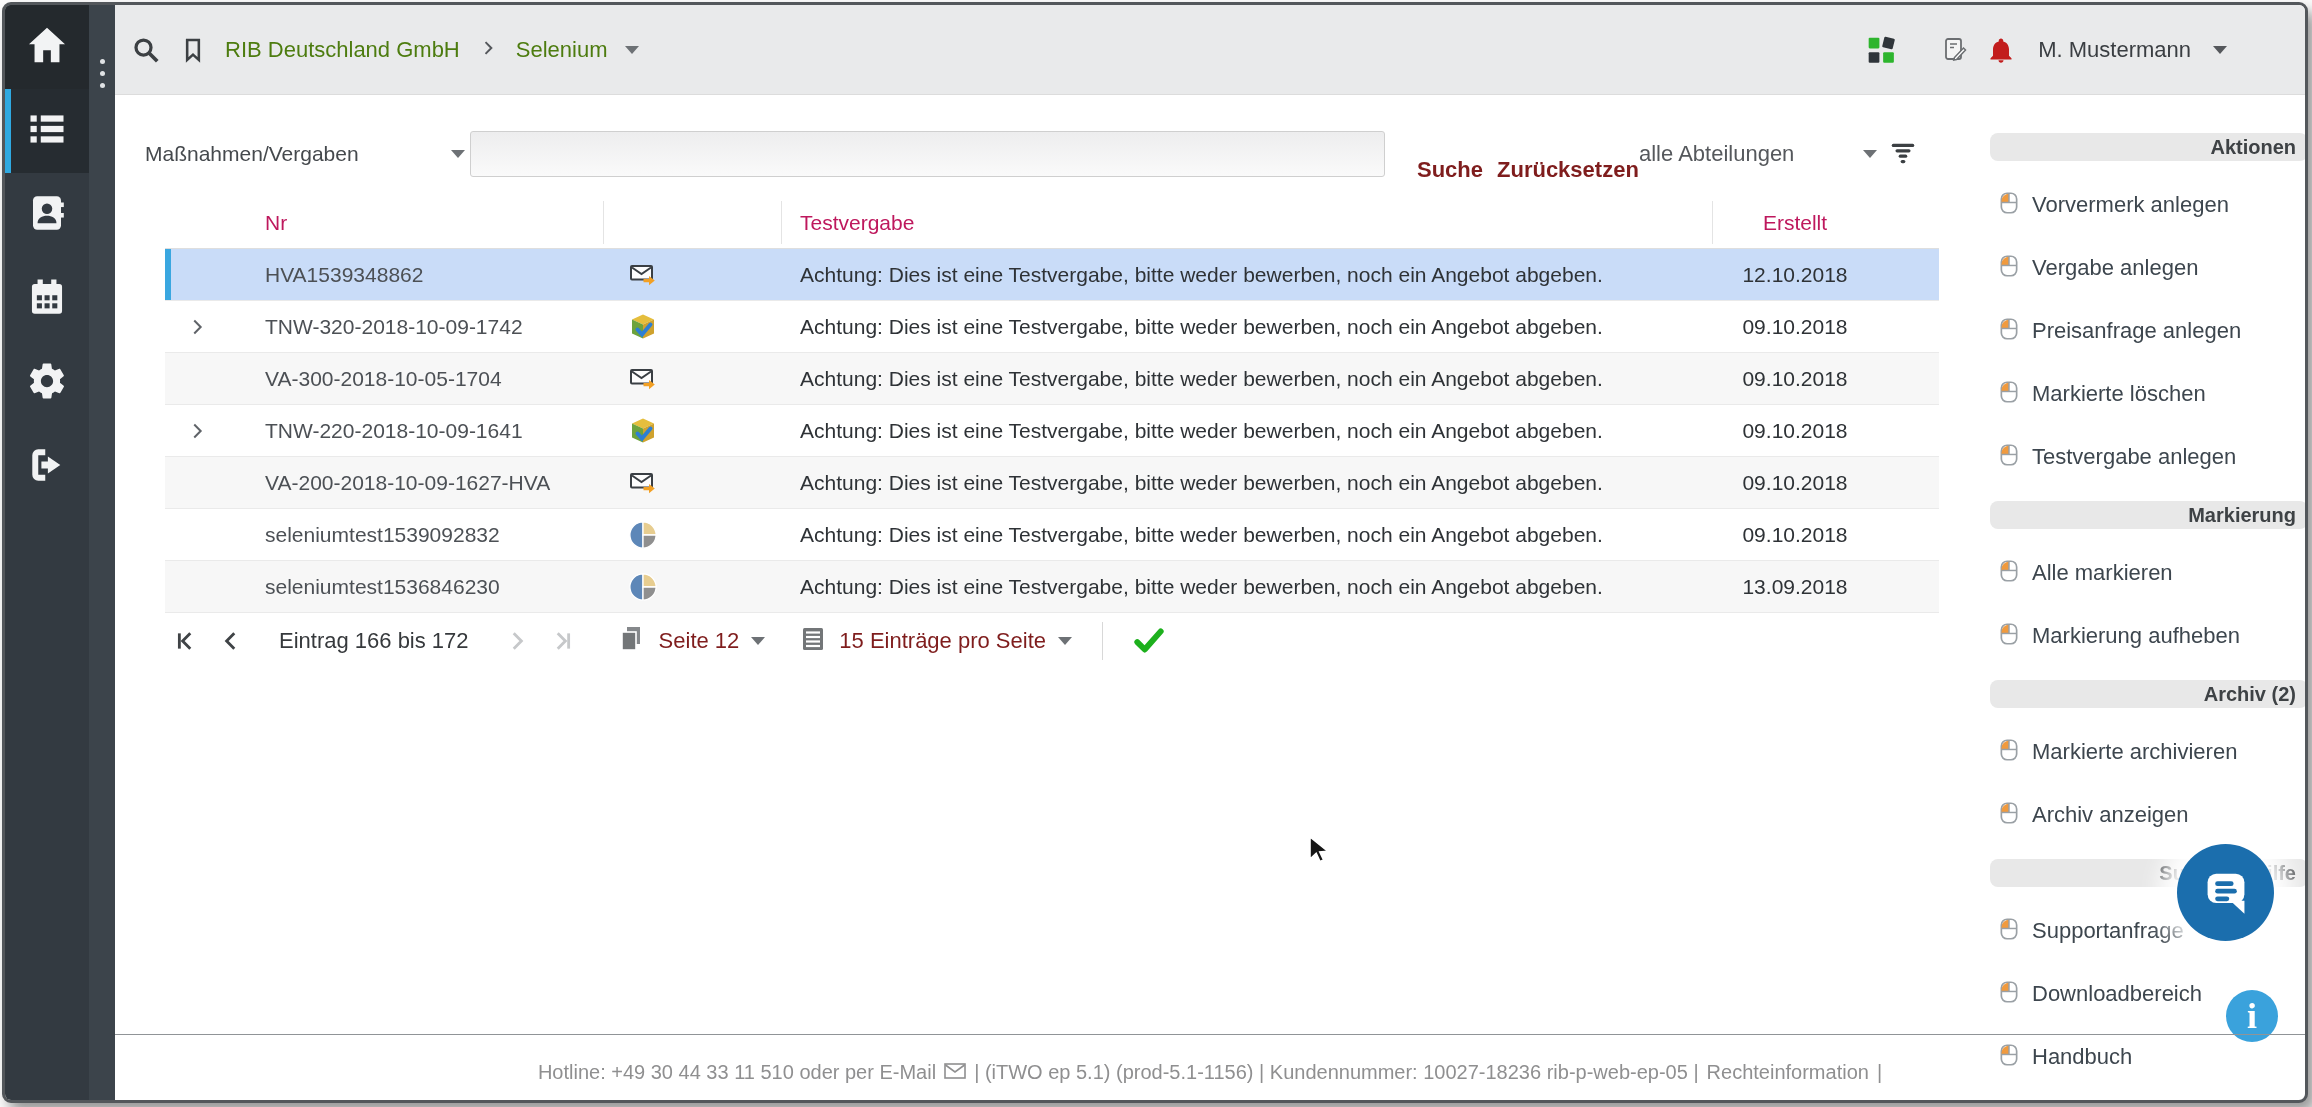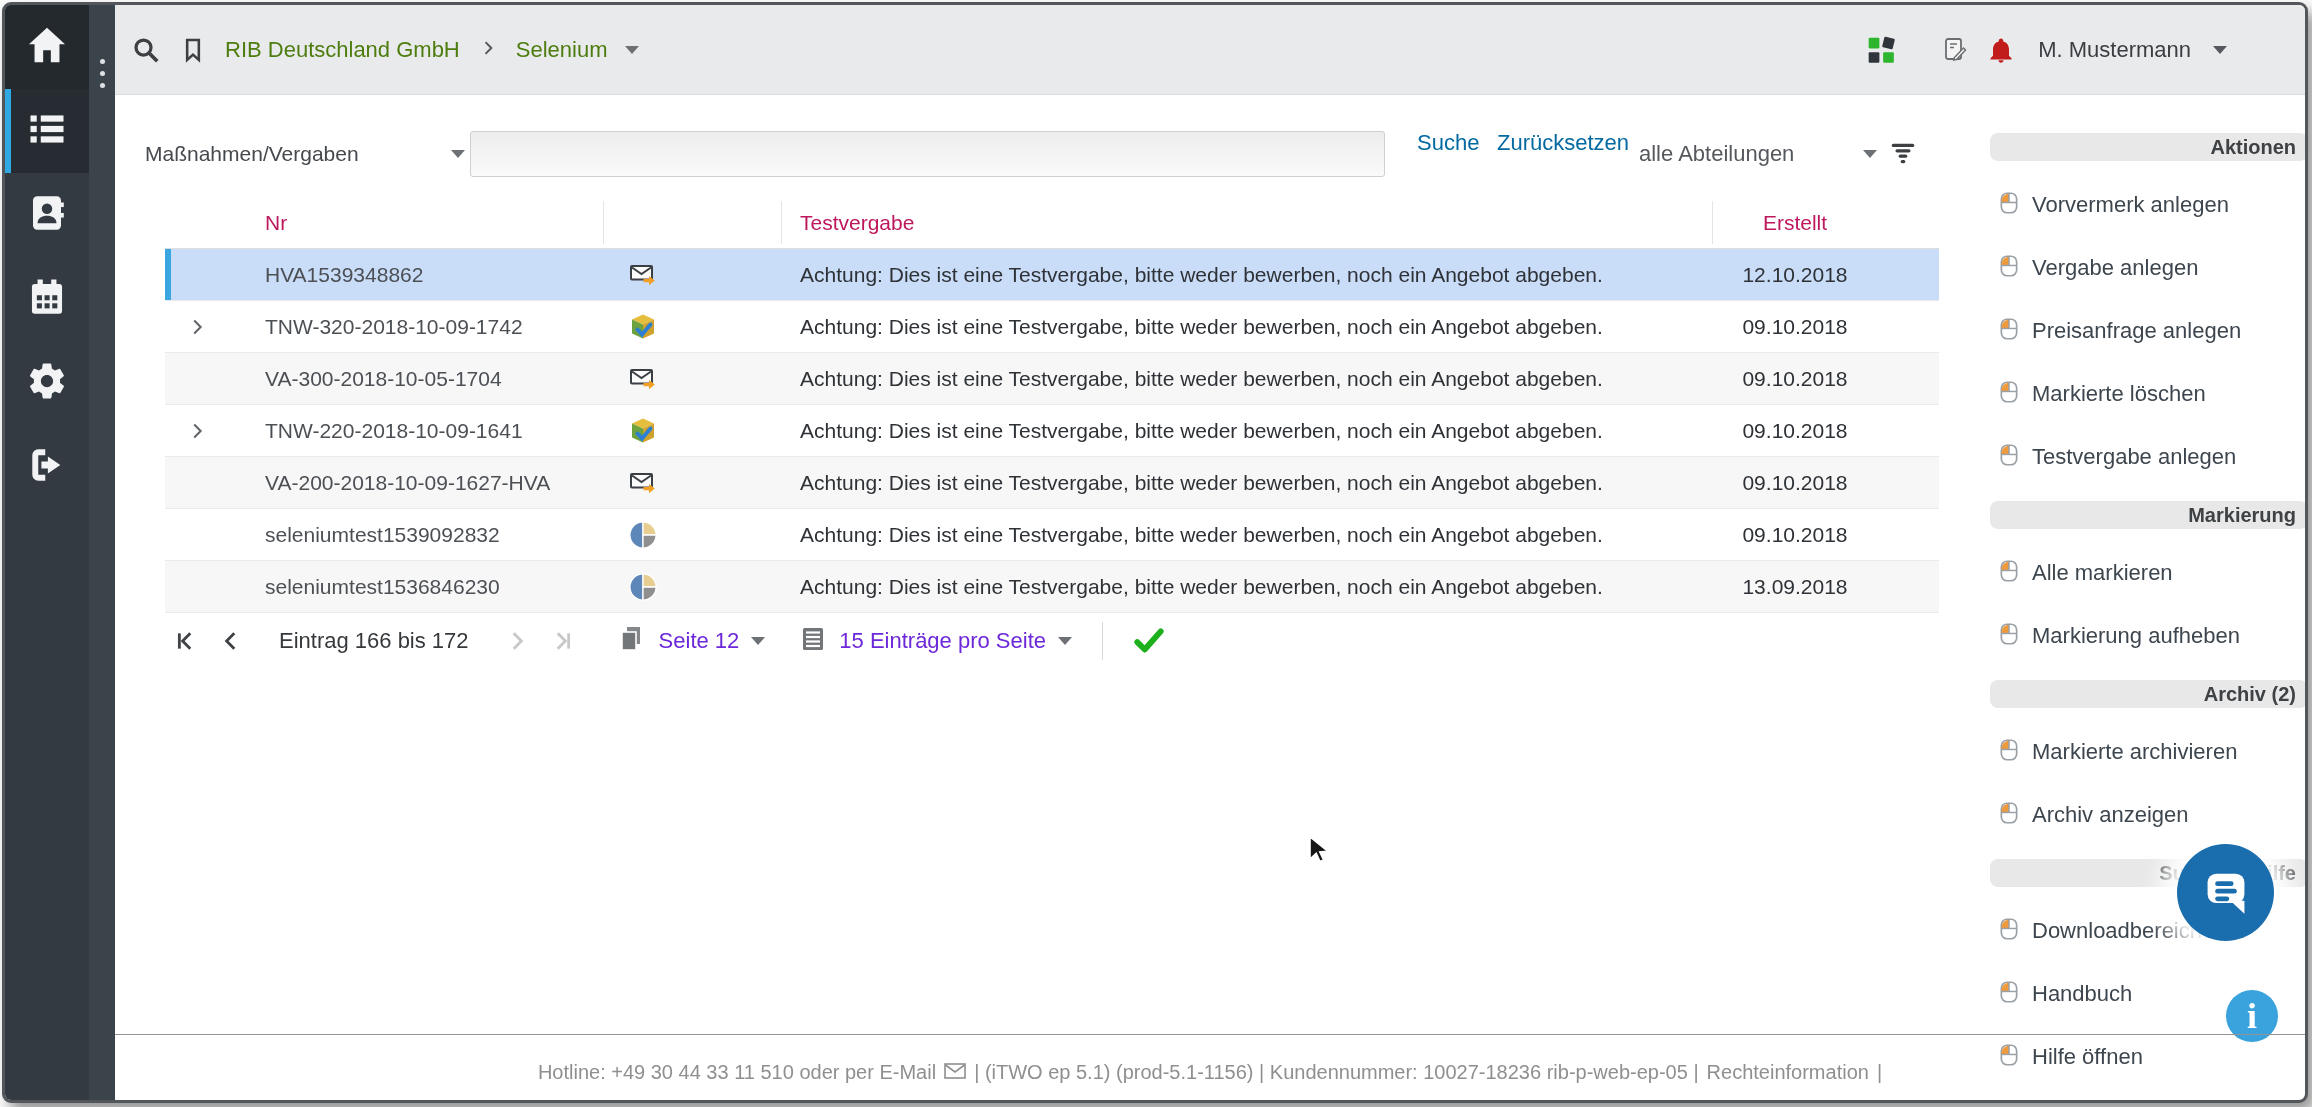--- a/index.html
+++ b/index.html
@@ -27,21 +27,21 @@
   .user-name { font-size:22px; color:#3a3e42; cursor:pointer; }
   .caret { width:0; height:0; border-left:7px solid transparent; border-right:7px solid transparent; border-top:8px solid #6d7175; display:inline-block; }
   .icon-btn { cursor:pointer; display:flex; align-items:center; }
 
   
   .type-select { position:absolute; left:140px; top:124px; width:320px; height:50px; display:flex; align-items:center; justify-content:space-between; cursor:pointer; }
   .type-select .lbl { font-size:21px; color:#45494d; }
   .search-input { position:absolute; left:465px; top:126px; width:915px; height:46px;
                   border:1px solid #cfcfcf; border-radius:3px; background:linear-gradient(#ededee,#fafafa);
                   font-size:21px; padding:0 12px; color:#333; outline:none; }
-  .link-btn { position:absolute; top:125px; font-size:22px; font-weight:400; color:#0369a1; cursor:pointer; }
+  .link-btn { position:absolute; top:152px; font-size:22px; font-weight:700; color:#7f1d1d; cursor:pointer; }
   .dept-select { position:absolute; left:1634px; top:136px; width:238px; display:flex; align-items:center; justify-content:space-between; cursor:pointer; }
   .dept-select .lbl { font-size:22px; color:#55585c; }
   .funnel { position:absolute; left:1884px; top:134px; cursor:pointer; }
 
   
   .table { position:absolute; left:160px; top:192px; width:1774px; }
   .t-head { position:relative; height:52px; border-bottom:1px solid #dedede; }
   .t-head .h-cell { position:absolute; top:0; height:52px; line-height:52px; font-size:21px; font-weight:400; color:#be185d; cursor:pointer; }
   .h-nr { left:100px; } .h-bez { left:635px; } .h-erst { left:1540px; width:180px; text-align:center; }
   .h-sep { position:absolute; top:4px; bottom:4px; width:1px; background:#e4e4e4; }
@@ -61,21 +61,21 @@
   .c-icon.rowicon-pie svg[data-name="pie-chart-icon"] { display:block; }
   .c-bez { left:635px; }
   .c-erst { left:1540px; width:180px; text-align:center; }
 
   
   .pager { position:absolute; left:160px; top:610px; height:52px; display:flex; align-items:center; }
   .pg-btn { display:flex; align-items:center; justify-content:center; width:44px; height:44px; cursor:pointer; }
   .pg-btn.disabled { cursor:default; }
   .pg-text { font-size:22px; color:#36393c; margin:0 26px; }
   .pg-group { display:flex; align-items:center; gap:12px; margin-left:34px; cursor:pointer; }
-  .pg-group .lbl { font-size:22px; color:#6d28d9; }
+  .pg-group .lbl { font-size:22px; color:#7f1d1d; }
   .vdiv { width:1px; height:38px; background:#d8d8d8; margin:0 24px 0 30px; }
 
   
   .panel { position:absolute; left:1985px; top:128px; width:318px; }
   .p-section { margin-bottom:25px; }
   .p-header { height:28px; background:#e8e8e8; display:flex; align-items:center; justify-content:flex-end;
               padding-right:12px; font-size:20px; font-weight:700; color:#3e4245; margin-bottom:12px;border-radius:8px; }
   .p-item { height:39px; display:flex; align-items:center; gap:14px; padding-left:10px; cursor:pointer;margin-top:24px; }
   .p-item .lbl { font-size:22px; color:#3d464e; }
 
@@ -521,20 +521,29 @@
               <path d="M8.5 1.6 L8.5 10 L1.4 10 L1.4 8.2 A7.2 6.8 0 0 1 8.5 1.6 Z" fill="#f09a3e"></path>
               <line x1="8.5" y1="1.6" x2="8.5" y2="10" stroke="#9aa0a5" stroke-width="1.4"></line>
               <line x1="1.4" y1="10" x2="15.6" y2="10" stroke="#9aa0a5" stroke-width="1.4"></line>
             </svg></span>
           <span class="lbl" data-name="action-label">Archiv anzeigen</span>
         </div>
     </div>
 
     <div class="p-section" data-name="panel-section-support-hilfe">
       <div class="p-header" data-name="section-title">Support / Hilfe</div>
+      <div class="p-item" data-name="action-supportanfrage">
+          <span data-name="mouse-action-icon"><svg width="18" height="22" viewBox="0 0 17 21">
+              <rect x="1.2" y="1.2" width="14.6" height="18.6" rx="5.4" fill="#fff" stroke="#9aa0a5" stroke-width="1.6"></rect>
+              <path d="M8.5 1.6 L8.5 10 L1.4 10 L1.4 8.2 A7.2 6.8 0 0 1 8.5 1.6 Z" fill="#f09a3e"></path>
+              <line x1="8.5" y1="1.6" x2="8.5" y2="10" stroke="#9aa0a5" stroke-width="1.4"></line>
+              <line x1="1.4" y1="10" x2="15.6" y2="10" stroke="#9aa0a5" stroke-width="1.4"></line>
+            </svg></span>
+          <span class="lbl" data-name="action-label">Supportanfrage</span>
+        </div>
       <div class="p-item" data-name="action-downloadbereich">
           <span data-name="mouse-action-icon"><svg width="18" height="22" viewBox="0 0 17 21">
               <rect x="1.2" y="1.2" width="14.6" height="18.6" rx="5.4" fill="#fff" stroke="#9aa0a5" stroke-width="1.6"></rect>
               <path d="M8.5 1.6 L8.5 10 L1.4 10 L1.4 8.2 A7.2 6.8 0 0 1 8.5 1.6 Z" fill="#f09a3e"></path>
               <line x1="8.5" y1="1.6" x2="8.5" y2="10" stroke="#9aa0a5" stroke-width="1.4"></line>
               <line x1="1.4" y1="10" x2="15.6" y2="10" stroke="#9aa0a5" stroke-width="1.4"></line>
             </svg></span>
           <span class="lbl" data-name="action-label">Downloadbereich</span>
         </div>
       <div class="p-item" data-name="action-handbuch">

